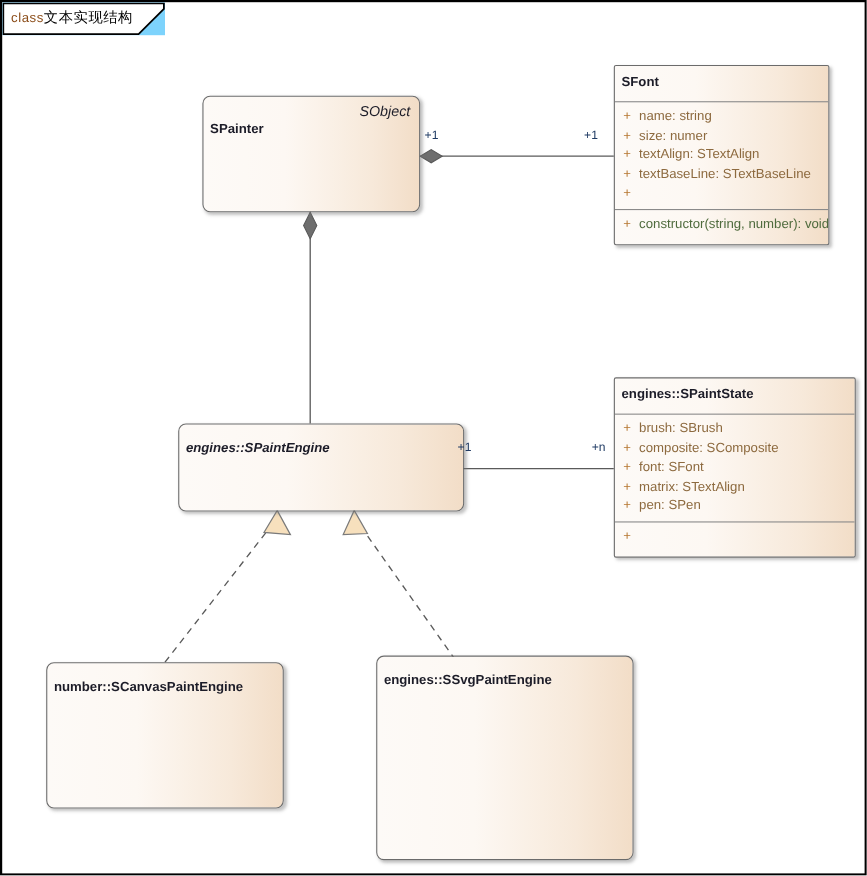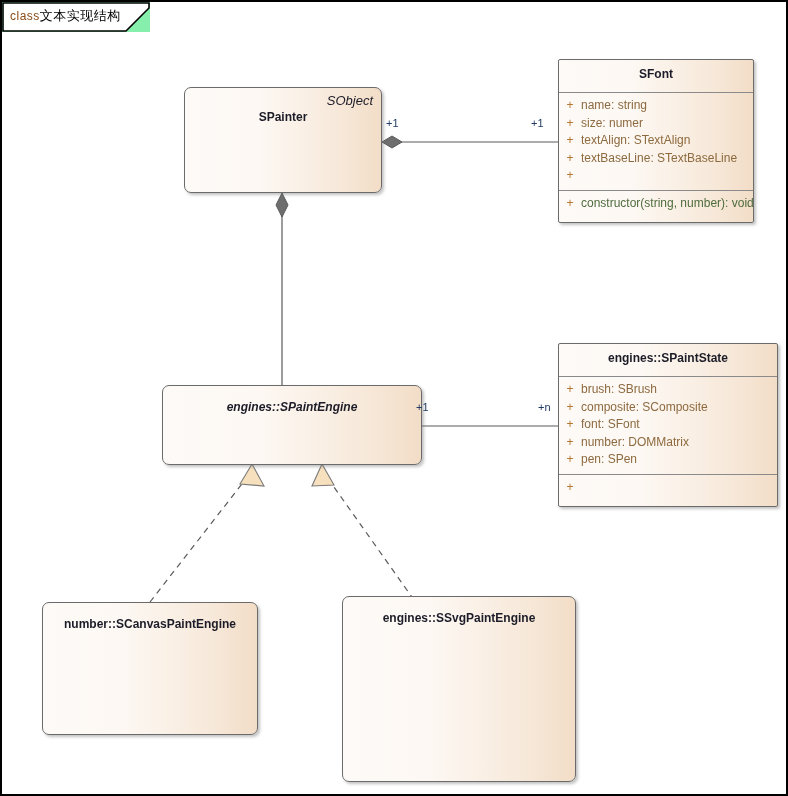--- a/index.html
+++ b/index.html
@@ -23,21 +23,21 @@
   #frame-tab {
     position: absolute;
     left: 0px;
     top: 0px;
     width: 148px;
     height: 30px;
     box-sizing: border-box;
     border-right: 0;
     border-top: 0;
     border-left: 0;
-    background: #86efac;
+    background: #7dd3fc;
     z-index: 6;
   }
   #frame-tab .tab-shape {
     position: absolute;
     left: 0; top: 0;
     width: 148px; height: 30px;
   }
   #frame-tab .tab-text {
     position: absolute;
     left: 8px;
@@ -65,21 +65,21 @@
     box-shadow: 2px 2px 3px rgba(120,120,120,0.45);
     overflow: hidden;
     z-index: 3;
   }
   .uml-class.compartmented {
     border-radius: 2px;
   }
   .cls-header {
     position: relative;
     padding: 7px 6px 7px 6px;
-    text-align: center;
+    text-align: left;
     font-size: 12px;
     font-weight: bold;
     color: #1c1c28;
     min-height: 18px;
   }
   .cls-header.tall {
     padding-top: 22px;
     padding-bottom: 6px;
   }
   .cls-header .stereo-corner {
@@ -244,21 +244,21 @@
       <div class="cls-row">
         <span class="vis">+</span>
         <span class="member">composite: SComposite</span>
       </div>
       <div class="cls-row">
         <span class="vis">+</span>
         <span class="member">font: SFont</span>
       </div>
       <div class="cls-row">
         <span class="vis">+</span>
-        <span class="member">number: DOMMatrix</span>
+        <span class="member">matrix: STextAlign</span>
       </div>
       <div class="cls-row">
         <span class="vis">+</span>
         <span class="member">pen: SPen</span>
       </div>
     </div>
     <div class="cls-sep"></div>
     <div class="cls-compartment">
       <div class="cls-row method">
         <span class="vis">+</span>

